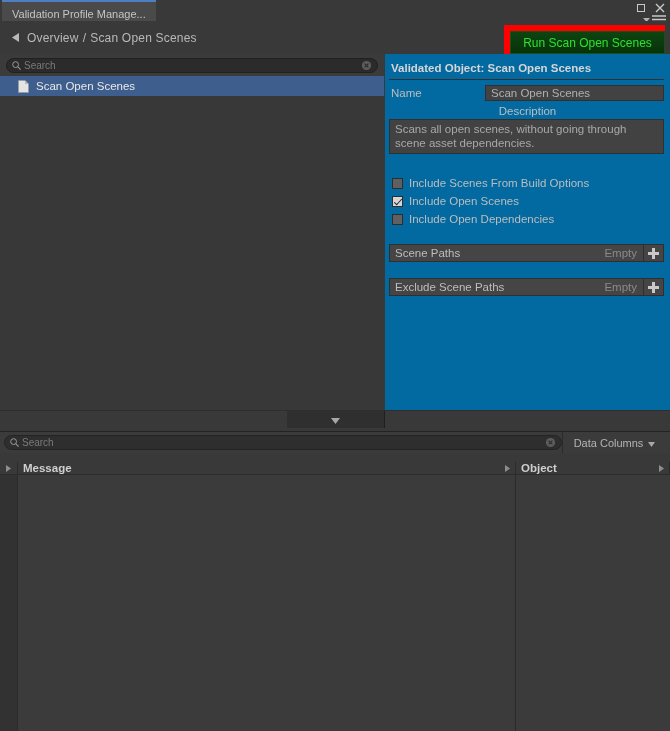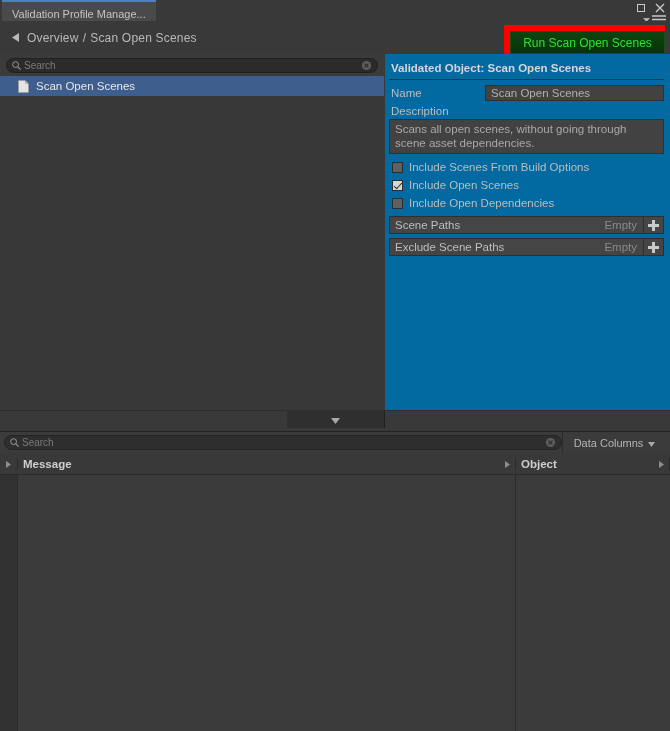--- a/index.html
+++ b/index.html
@@ -123,29 +123,29 @@
   }
   .fieldlabel { width: 96px; font-size: 11.5px; color: #bdbdbd; padding-left: 2px; }
   .fieldinput {
     flex: 1; height: 16px;
     background: #424242;
     border: 1px solid #303030;
     color: #b0b0b0; font-size: 11.5px;
     display: flex; align-items: center;
     padding-left: 5px;
   }
-  .stacklabel { font-size: 11.5px; color: #bdbdbd; padding-left: 2px; margin-bottom: 2px; }
+  .stacklabel { font-size: 11.5px; color: #bdbdbd; padding-left: 2px; margin-bottom: 2px; text-align: center; }
   .descbox {
     width: 100%; min-height: 31px;
     background: #424242;
     border: 1px solid #303030;
     color: #a8a8a8; font-size: 11.5px;
     padding: 2px 4px 3px 5px;
     line-height: 14px;
-    margin-bottom: 4px;
+    margin-bottom: 20px;
   }
   .checkrow {
     display: flex; align-items: center; height: 18px; cursor: pointer;
     padding-left: 3px;
   }
   .cbox {
     width: 11px; height: 11px;
     background: #606060;
     border: 1px solid #2d2d2d;
     margin-right: 6px;
@@ -154,21 +154,21 @@
   .cbox.checked { background: #d6d6d6; }
   .cbox.checked:after {
     content: ""; position: absolute;
     left: 3px; top: 0px; width: 3px; height: 7px;
     border: solid #242424; border-width: 0 1.6px 1.6px 0;
     transform: rotate(42deg);
   }
   .checklabel { font-size: 11.5px; color: #bdbdbd; }
   .listrow {
     display: flex; align-items: center; height: 18px;
-    margin-top: 4px;
+    margin-top: 16px;
     justify-content: space-between;
   }
   .listmain {
     flex: 1; height: 18px;
     background: #454545;
     border: 1px solid #2f2f2f;
     display: flex; align-items: center;
     padding: 0 6px 0 5px;
   }
   .listname { flex: 1; font-size: 11.5px; color: #bdbdbd; }
@@ -229,21 +229,21 @@
     display: flex; align-items: center; justify-content: center;
     gap: 5px;
     border-left: 1px solid #2b2b2b;
     font-size: 11px; color: #b4b4b4;
     cursor: pointer;
   }
   .colheader {
     position: absolute; left: 0; top: 21px; width: 670px; height: 22px;
     background: #393939;
     border-bottom: 1px solid #2b2b2b;
-    display: flex; align-items: center;
+    display: flex; align-items: flex-end;
   }
   .colh {
     display: flex; align-items: center;
     border-right: 1px solid #2b2b2b;
     padding: 0 5px;
     position: relative;
   }
   .colh-gutter { width: 18px; justify-content: center; }
   .colh-title { font-size: 11.5px; font-weight: bold; color: #cfcfcf; flex: 1; }
   .colh-arrow { margin-left: auto; }

